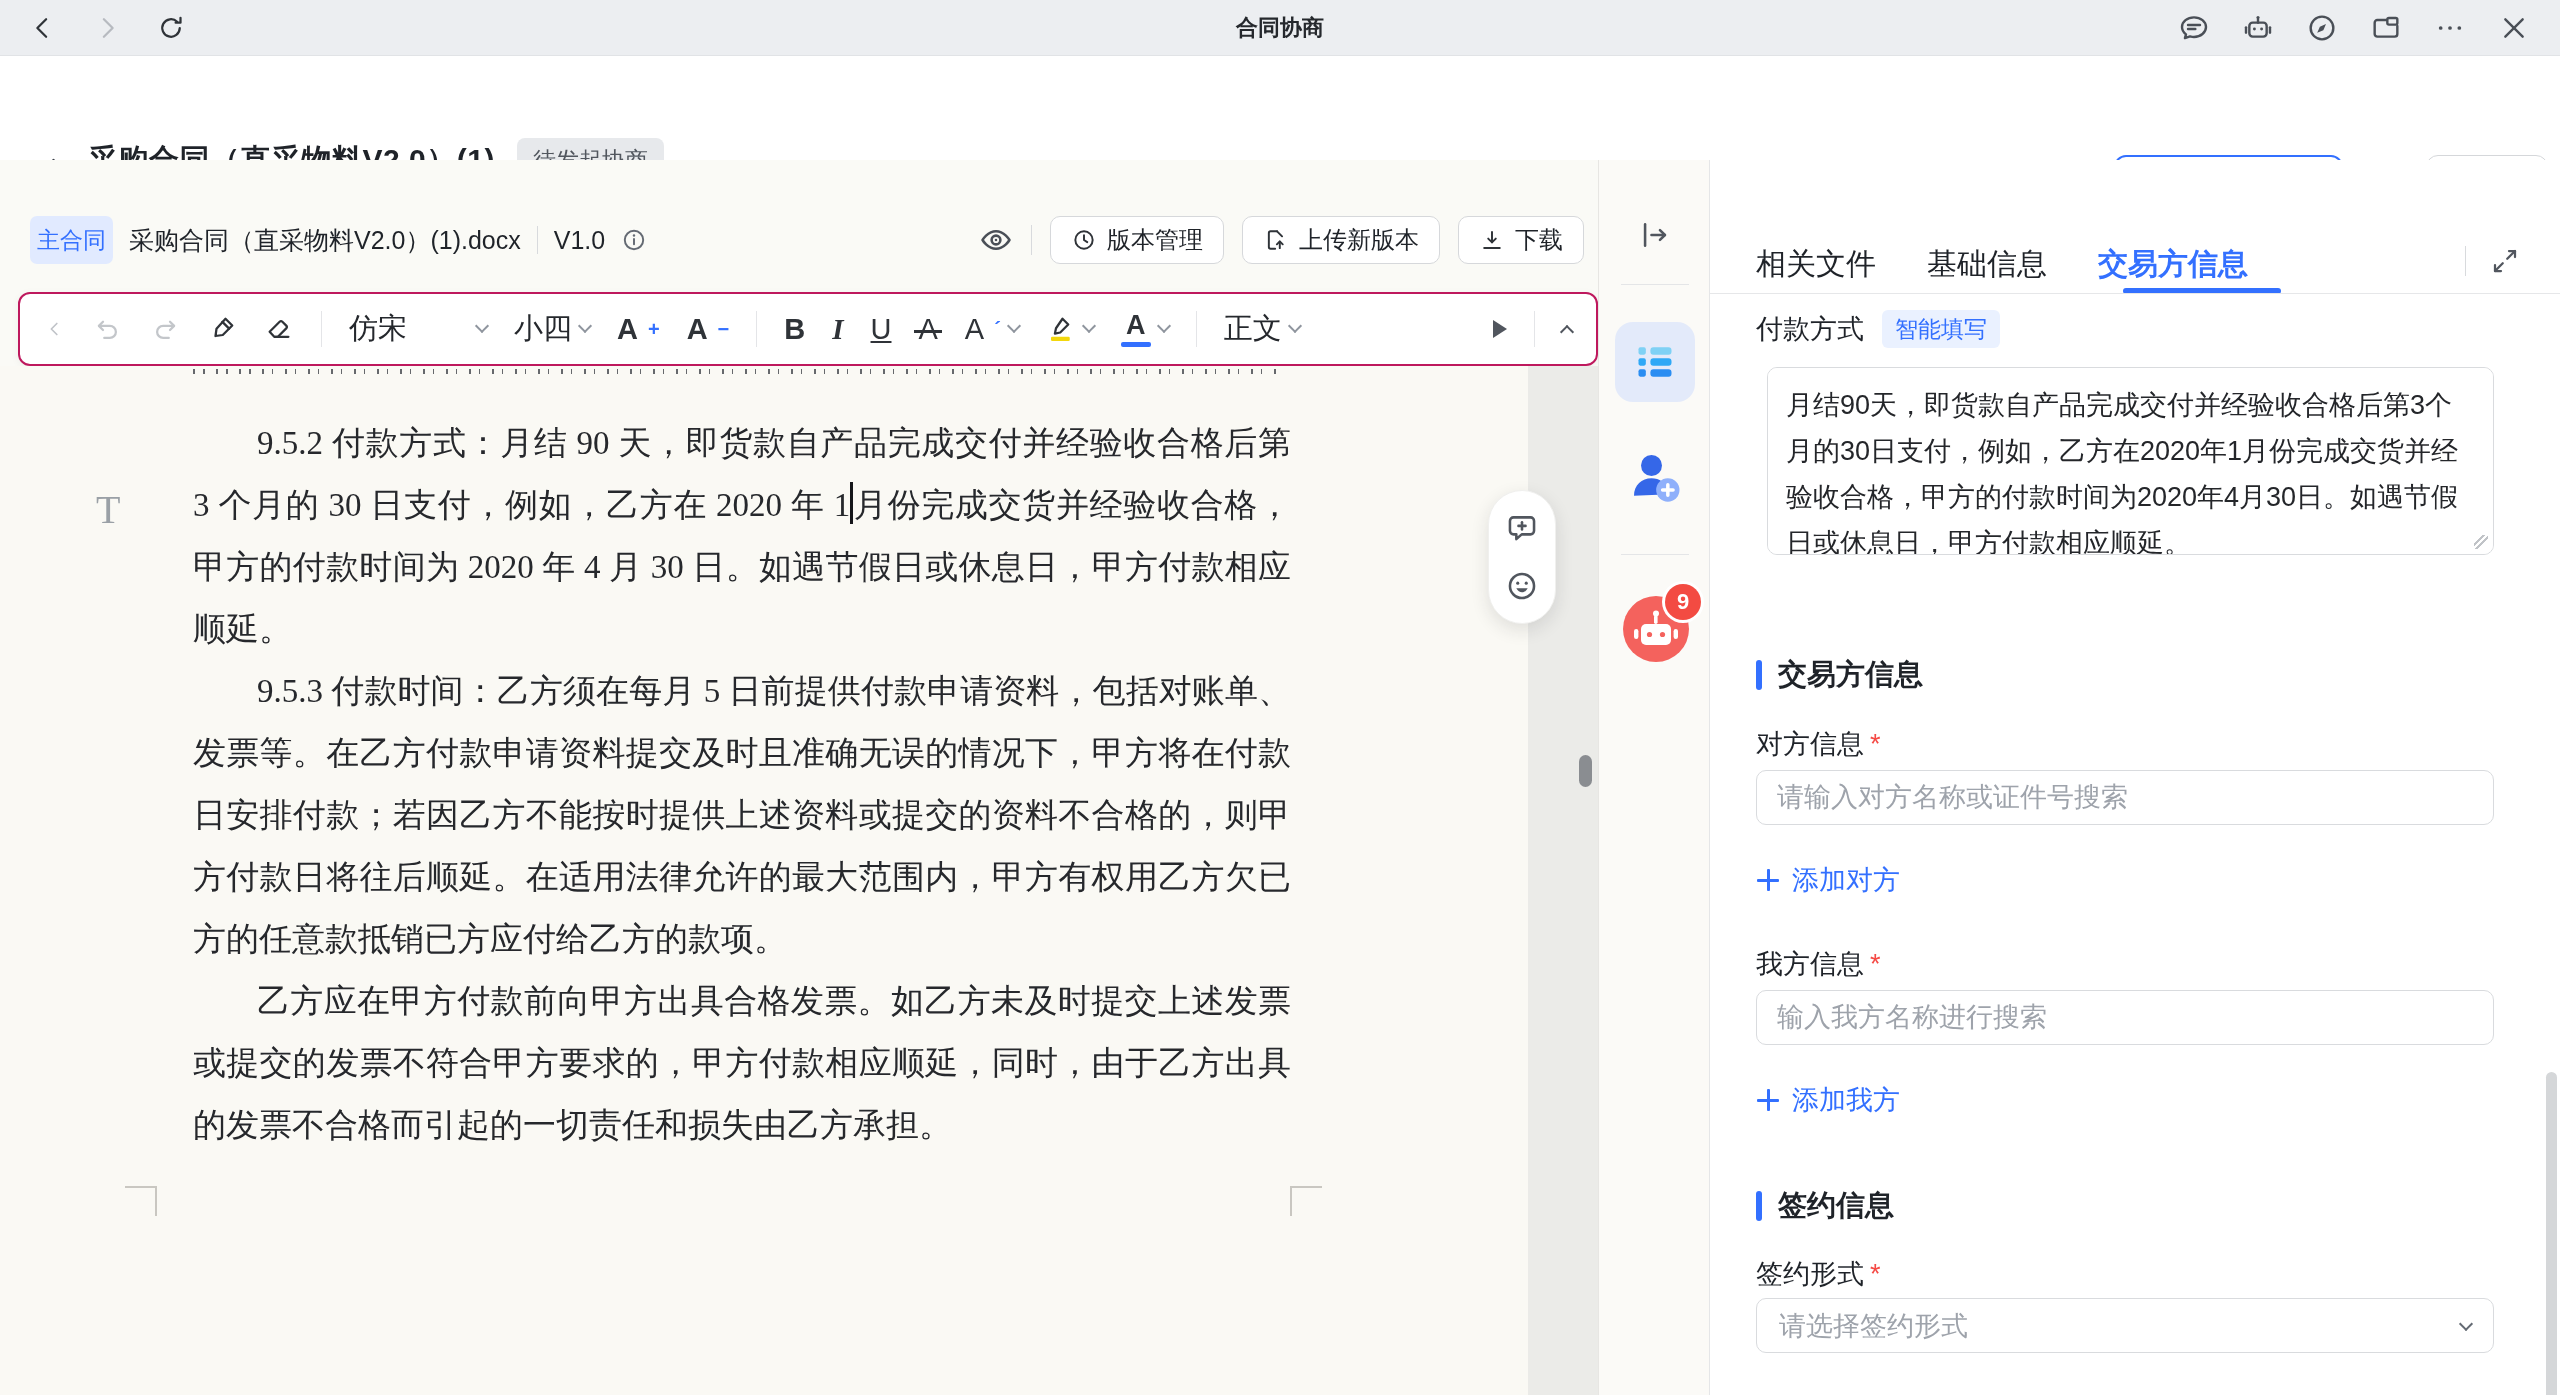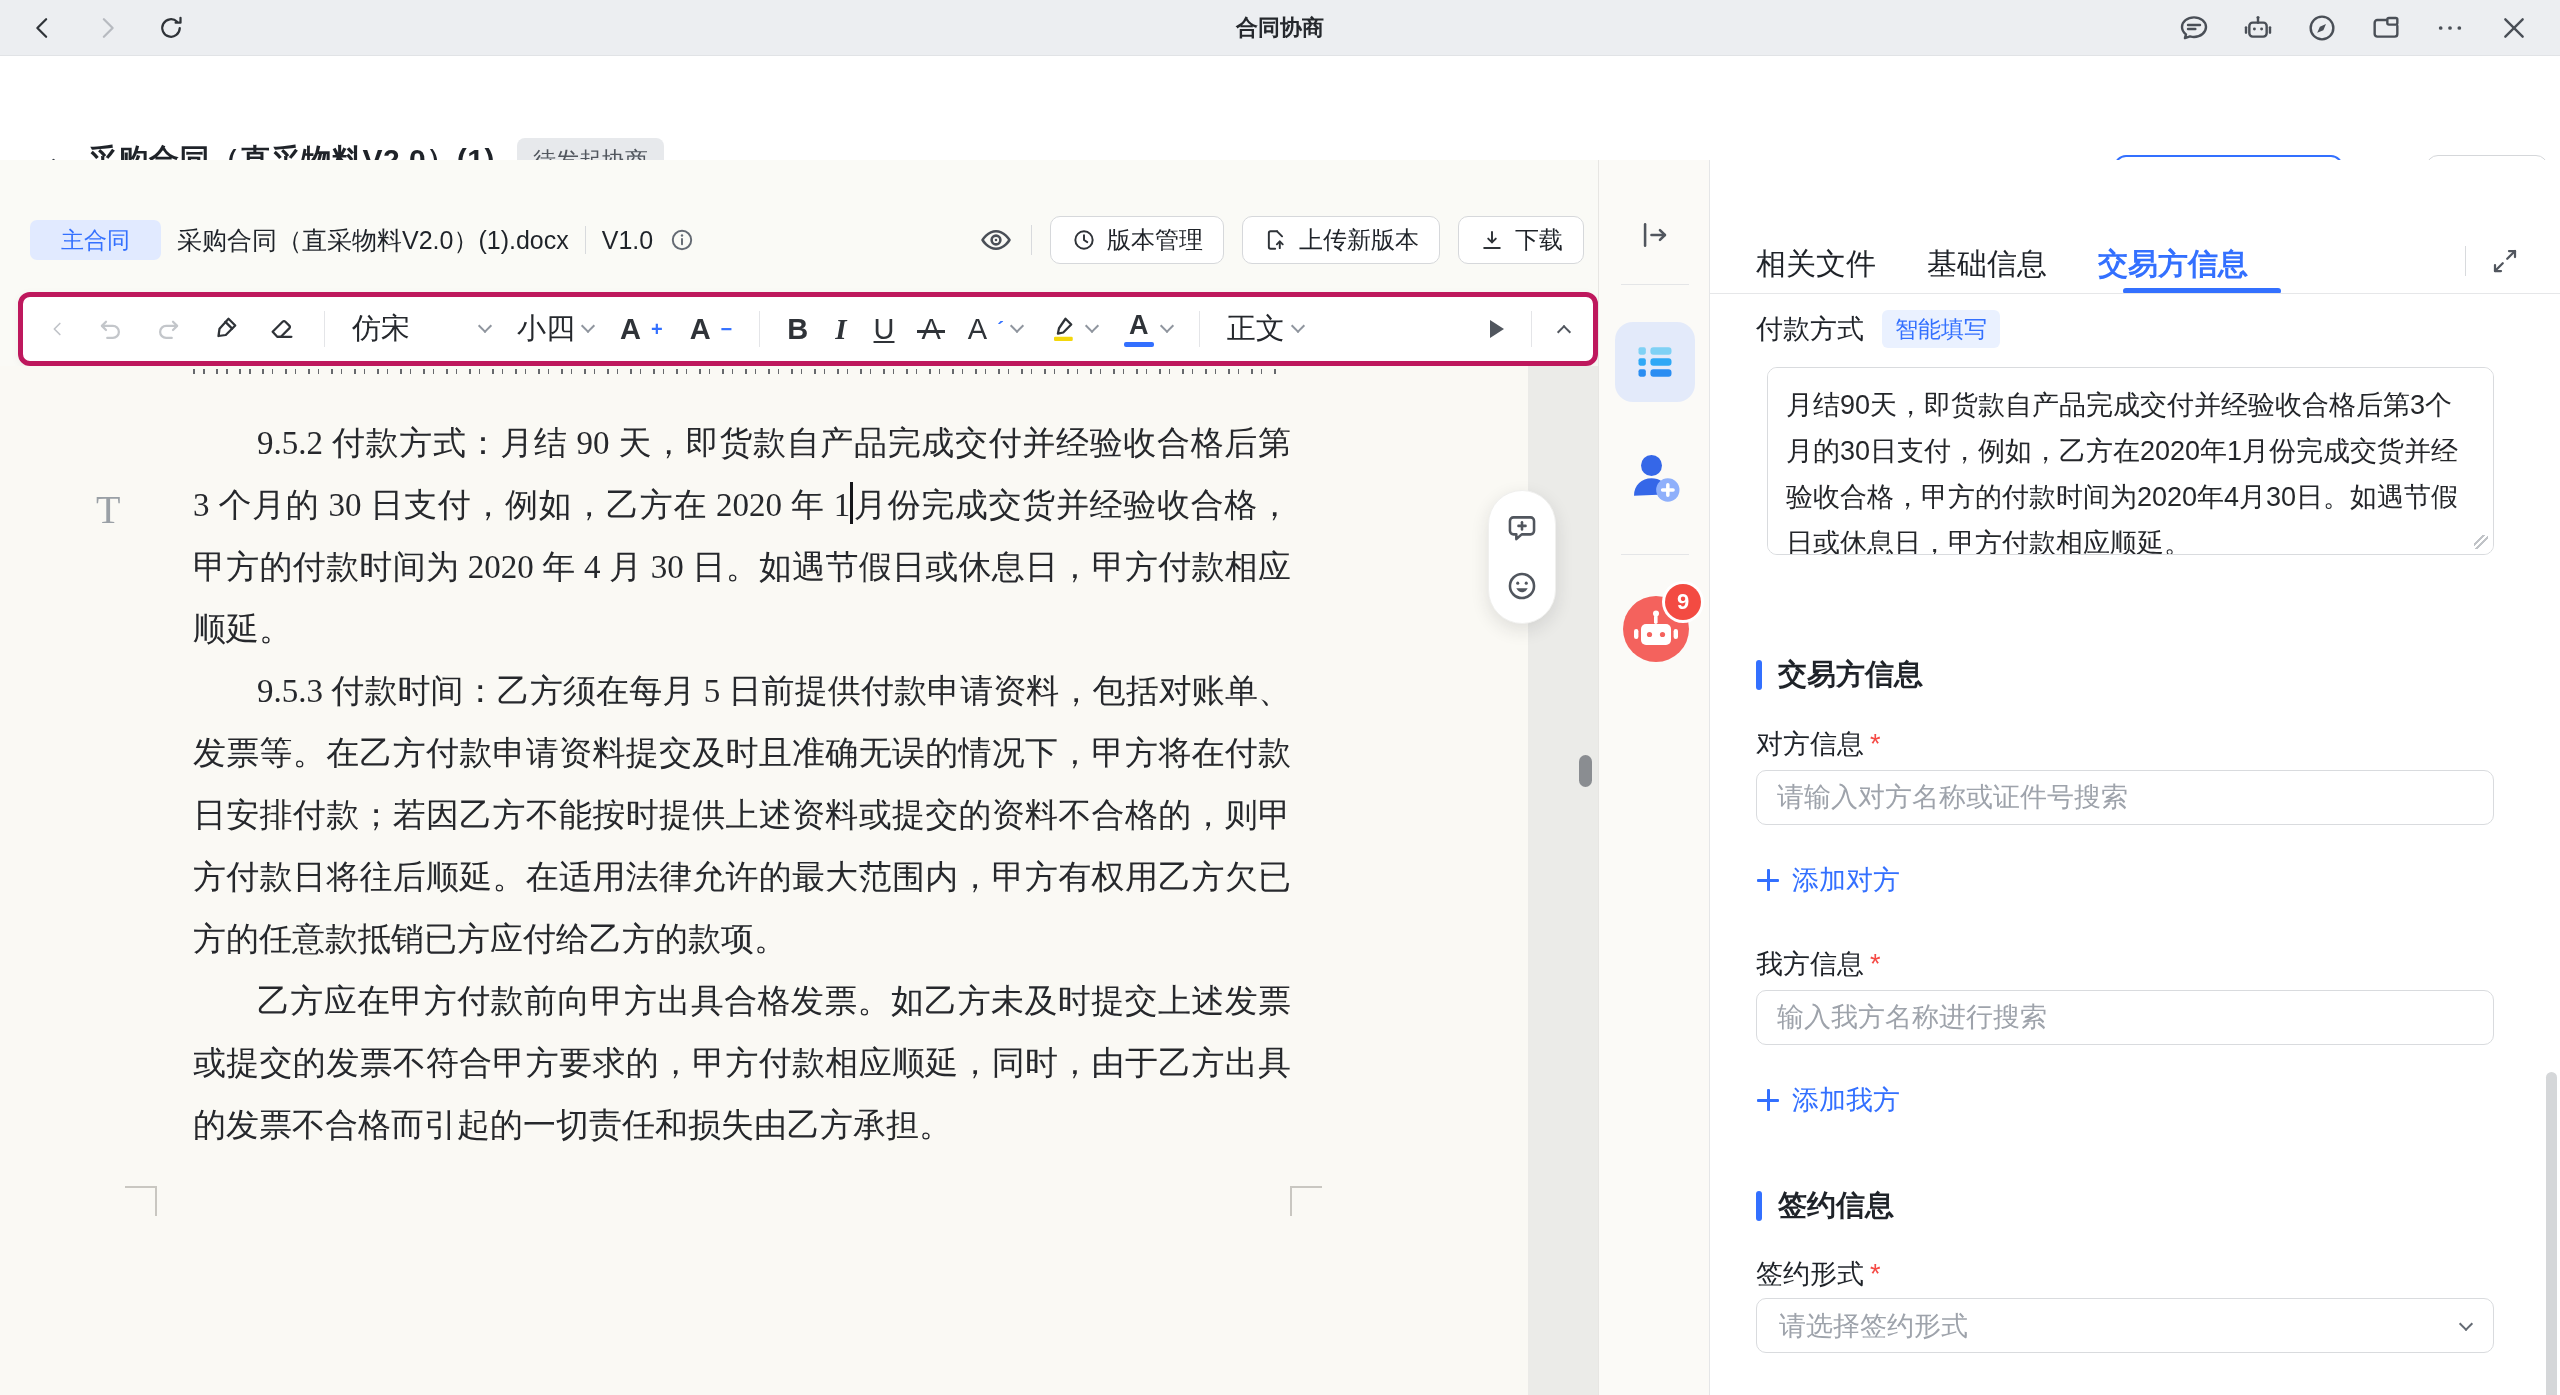--- a/index.html
+++ b/index.html
@@ -28,30 +28,30 @@
   #invite-btn{position:absolute;left:2114px;top:99px;width:229px;height:58px;border:2px solid #3370ff;border-radius:12px;background:#fff;color:#3370ff;font-size:26px;display:flex;align-items:center;justify-content:center;gap:10px;cursor:pointer}
   #hd-btnsep{position:absolute;left:2384px;top:105px;height:46px;width:1px;background:#dcdee1}
   #submit-btn{position:absolute;left:2426px;top:99px;width:122px;height:58px;border:1.5px solid #d5d7da;border-radius:12px;background:#fff;color:#1f2329;font-size:25px;display:flex;align-items:center;justify-content:center;cursor:pointer}
 
   
   #workbg{left:0;top:160px;width:1598px;height:1235px;background:#fafaf6}
 
   
   #docbar{left:0;top:212px;width:1598px;height:56px;display:flex;align-items:center}
   #docbar .lgrp{display:flex;align-items:center;gap:16px;padding-left:30px}
-  #main-contract-badge{background:#e1eaff;color:#3370ff;font-size:23px;height:40px;display:flex;align-items:center;padding:0 31px;border-radius:7px}
+  #main-contract-badge{background:#e1eaff;color:#3370ff;font-size:23px;height:48px;display:flex;align-items:center;padding:0 7px;border-radius:7px}
   #doc-filename{font-size:25px;color:#1f2329}
   #doc-version{font-size:25px;color:#1f2329}
   #docbar .lgrp .vsep{height:28px}
   #docbar .rgrp{margin-left:auto;display:flex;align-items:center;gap:18px;padding-right:14px}
   .obtn{display:flex;align-items:center;gap:10px;height:48px;padding:0 20px;border:1.5px solid #d6d8db;border-radius:10px;background:#fff;font-size:24px;color:#1f2329;cursor:pointer}
   .obtn .ic{color:#2f3338}
 
   
-  #etb{left:18px;top:292px;width:1580px;height:74px;background:#fff;border:5px solid #be185d;border-radius:12px;box-shadow:0 2px 8px rgba(31,35,41,.05);display:flex;align-items:center;gap:27px;padding:0 24px}
+  #etb{left:18px;top:292px;width:1580px;height:74px;background:#fff;border:2px solid #be185d;border-radius:12px;box-shadow:0 2px 8px rgba(31,35,41,.05);display:flex;align-items:center;gap:27px;padding:0 24px}
   #etb .vd{width:1px;height:36px;background:#e4e5e8}
   .tbi{display:flex;align-items:center;gap:8px;color:#2f3338;cursor:pointer}
   .tbletter{font-size:29px;font-weight:600;line-height:1}
   .chv{display:inline-block;width:10px;height:10px;border-right:2.2px solid #8f959e;border-bottom:2.2px solid #8f959e;transform:rotate(45deg);margin-top:-6px}
   .chv.up{transform:rotate(-135deg);margin-top:6px}
   #tb-font,#tb-size,#tb-style{font-size:29px;color:#25282d}
   #tb-font{width:120px}
   .supmark{color:#3370ff;font-weight:700;font-size:20px;vertical-align:top;line-height:1;margin-left:2px}
   .strikewrap{position:relative}
   .strikewrap::after{content:"";position:absolute;left:-4px;right:-4px;top:55%;height:2.5px;background:#2f3338}

